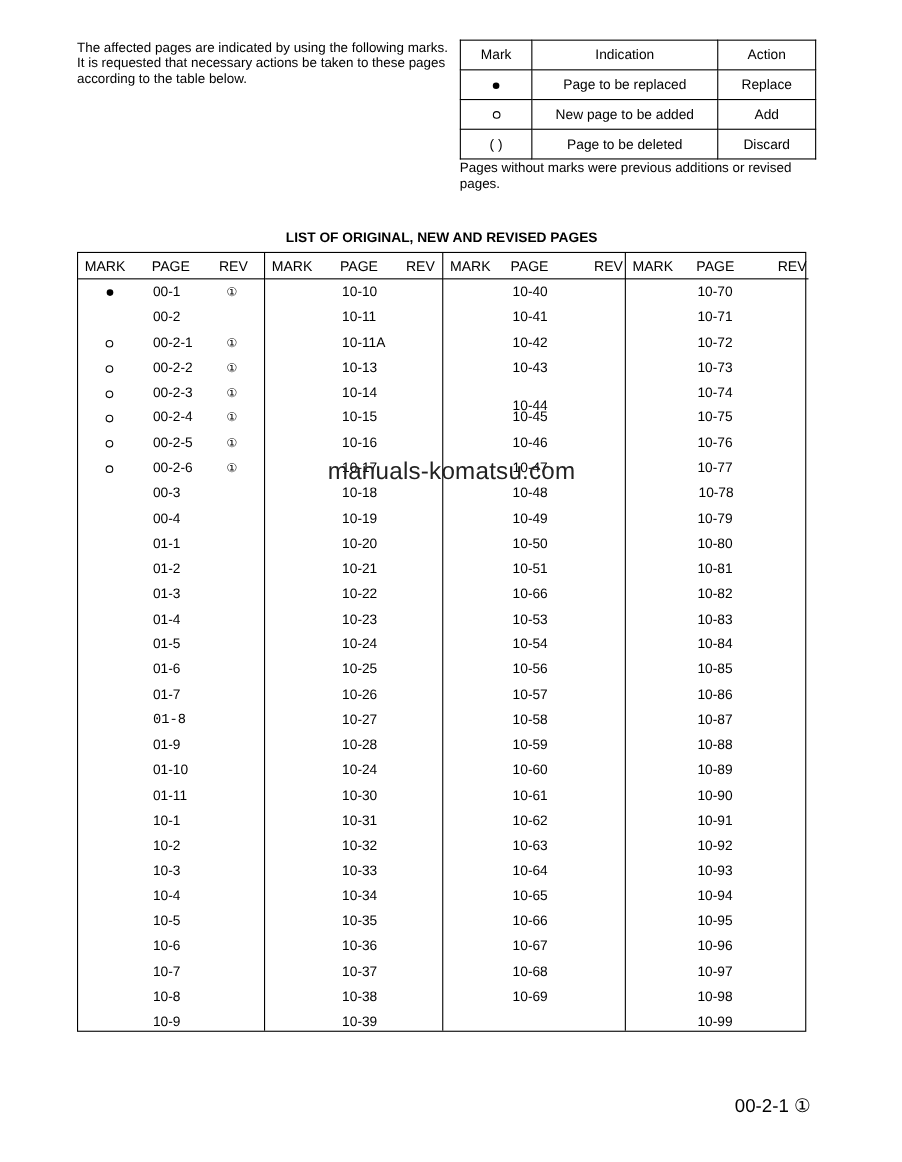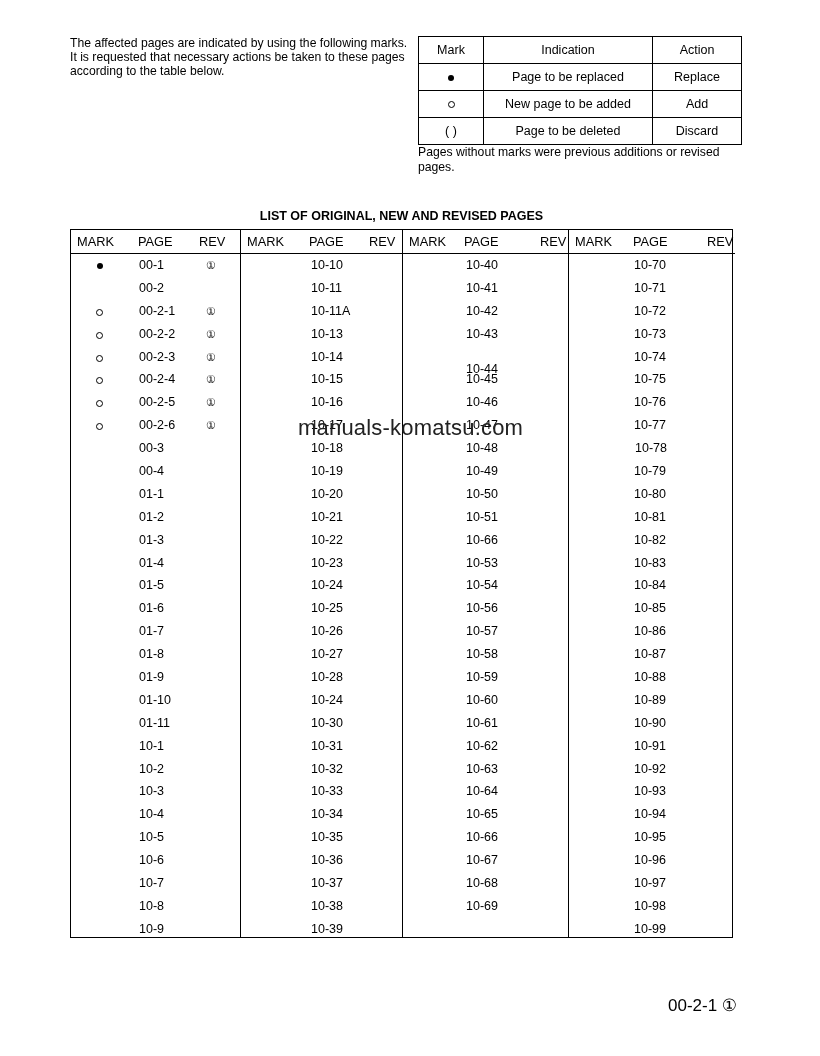--- a/index.html
+++ b/index.html
@@ -153,21 +153,21 @@
           <span style="left: 68px;">01-6</span>
           <span style="left: 135px; font-size: 11px; top: 3px;"></span>
         </div>
         <div class="row">
           <span style="left: 26px; top: 7px;"></span>
           <span style="left: 68px;">01-7</span>
           <span style="left: 135px; font-size: 11px; top: 3px;"></span>
         </div>
         <div class="row">
           <span style="left: 26px; top: 7px;"></span>
-          <span style="left: 68px;">01-8</span>
+          <span style="left: 68px; font-family: Liberation Mono, monospace;">01-8</span>
           <span style="left: 135px; font-size: 11px; top: 3px;"></span>
         </div>
         <div class="row">
           <span style="left: 26px; top: 7px;"></span>
           <span style="left: 68px;">01-9</span>
           <span style="left: 135px; font-size: 11px; top: 3px;"></span>
         </div>
         <div class="row">
           <span style="left: 26px; top: 7px;"></span>
           <span style="left: 68px;">01-10</span>

